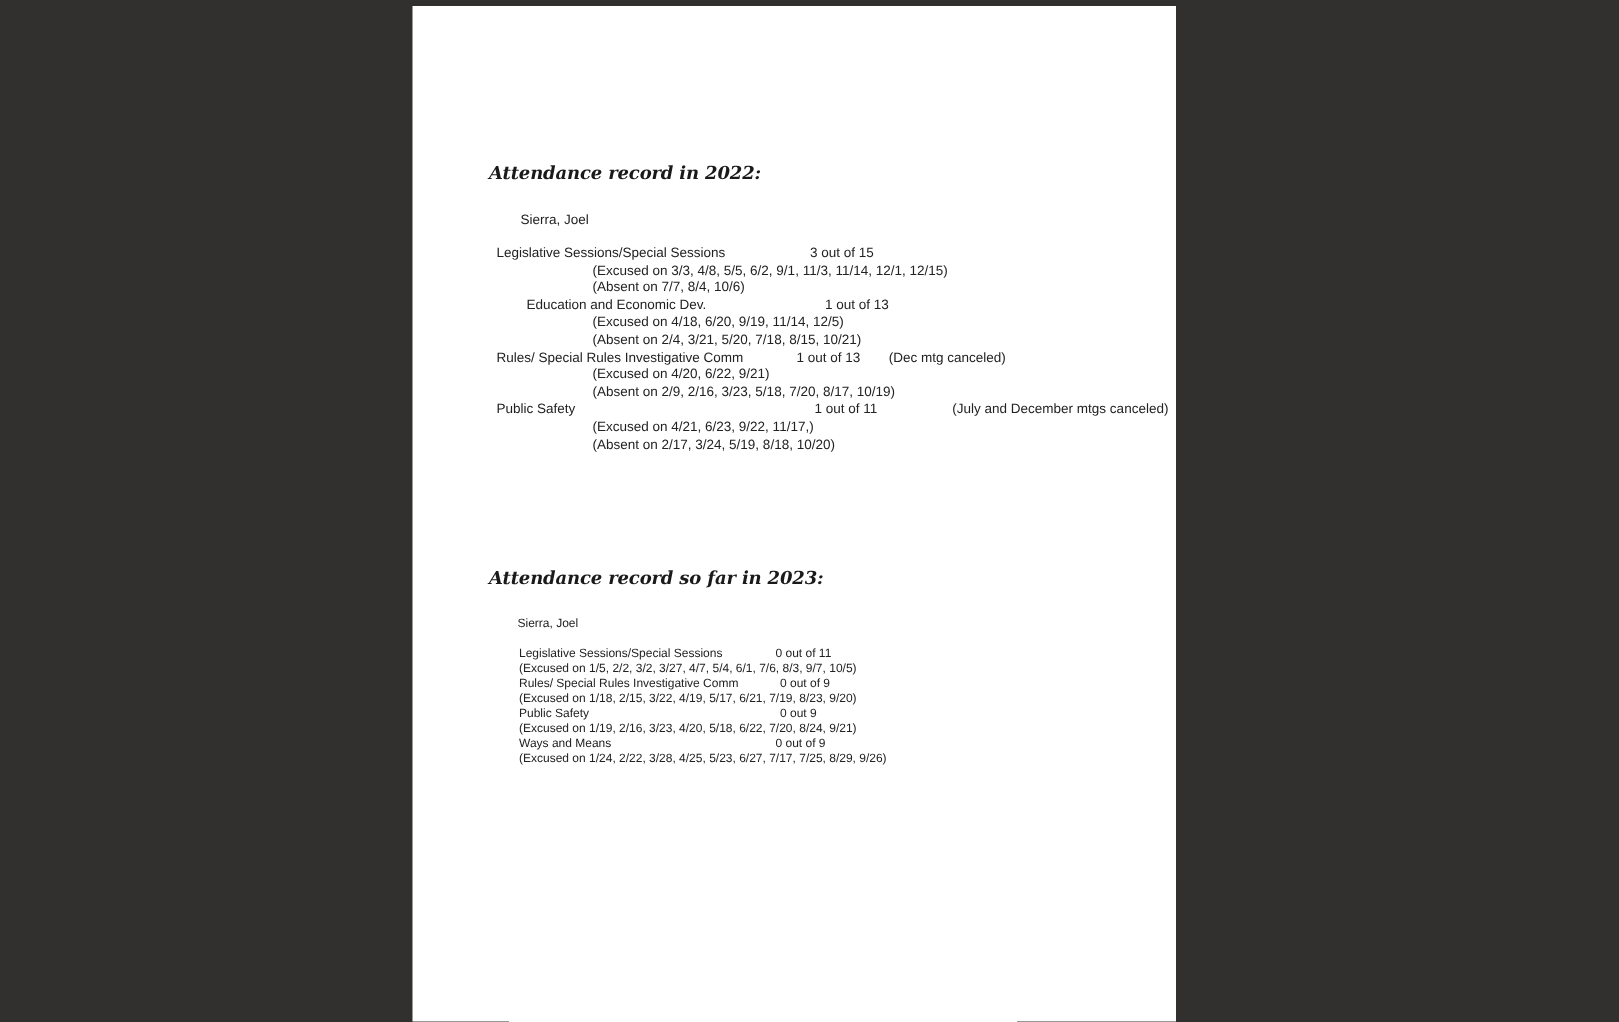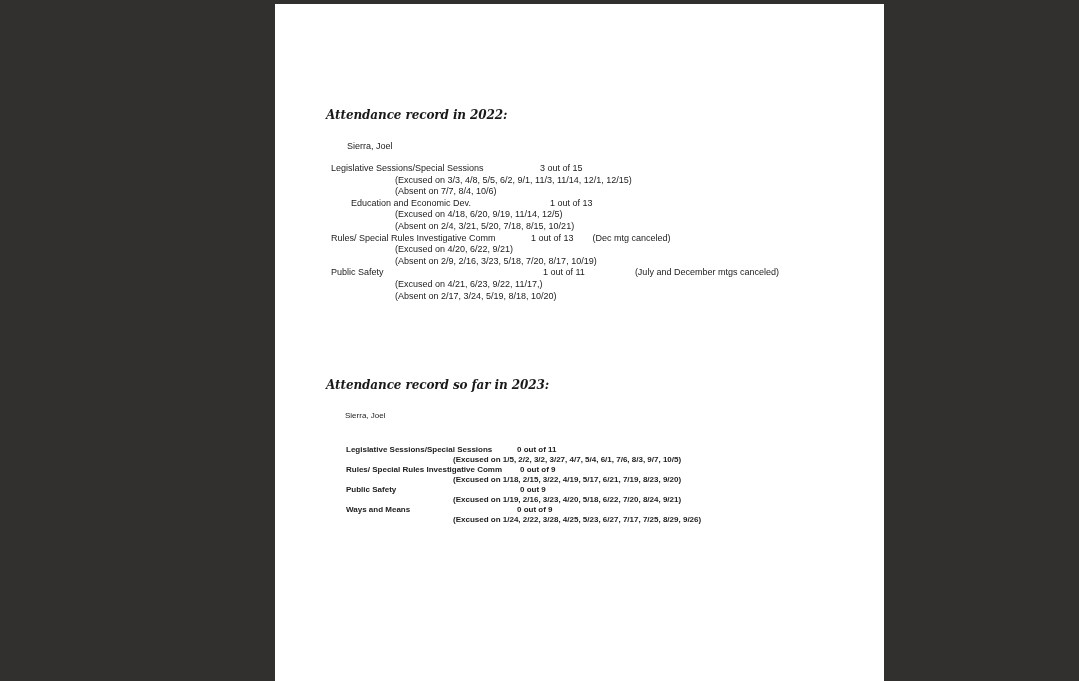--- a/index.html
+++ b/index.html
@@ -2,56 +2,56 @@
 <html><head>
 <meta charset="utf-8">
 <style>
   html,body{margin:0;padding:0;}
   body{
     width:1079px;height:681px;overflow:hidden;position:relative;
     background:#32302f;
     font-family:"Liberation Sans", sans-serif;
   }
   .paper{
-    position:absolute;left:275px;top:4px;width:609px;height:677px;
+    position:absolute;left:275px;top:4px;width:509px;height:677px;
     background:#ffffff;
   }
   .heading{
     position:absolute;left:51px;
     font-family:"DejaVu Serif", serif;
     font-weight:bold;font-style:italic;
     font-size:12px;line-height:14px;color:#1a1a1a;
     white-space:nowrap;letter-spacing:-0.1px;
   }
   .h2022{top:104px;}
   .h2023{top:374px;}
   .member{
     position:absolute;color:#222;white-space:nowrap;text-align:center;
   }
   .m2022{left:72px;top:136px;font-size:9px;line-height:12px;}
   .m2023{left:70px;top:406px;font-size:8px;line-height:11px;}
   .entries{position:absolute;color:#222;white-space:nowrap;}
   .e2022{left:56px;top:159px;font-size:9px;line-height:11.6px;}
-  .e2023{left:71px;top:441px;font-size:8px;line-height:10px;font-weight:bold;}
+  .e2023{left:71px;top:427px;font-size:8px;line-height:10px;}
   .row{white-space:nowrap;}
   .cmte{display:inline-block;vertical-align:top;}
   .count{display:inline;}
   .note{display:inline;}
   .e2022 .entry:nth-child(1) .cmte{width:209px;}
   .e2022 .entry:nth-child(2) .cmte{width:199px;padding-left:20px;}
   .e2022 .entry:nth-child(3) .cmte{width:200px;}
   .e2022 .entry:nth-child(4) .cmte{width:212px;}
   .e2022 .entry:nth-child(3) .note{margin-left:19px;}
   .e2022 .entry:nth-child(4) .note{margin-left:8px;padding-left:42px;}
   .e2023 .entry:nth-child(1) .cmte{width:171px;}
   .e2023 .entry:nth-child(2) .cmte{width:174px;}
   .e2023 .entry:nth-child(3) .cmte{width:174px;}
   .e2023 .entry:nth-child(4) .cmte{width:171px;}
   .e2022 .detail{margin-left:64px;}
-  .e2023 .detail{margin-left:107px;}
+  .e2023 .detail{}
 </style>
 </head>
 <body>
 
 <div class="stage">
   <div class="paper">
 
     <div class="heading h2022">Attendance record in 2022:</div>
     <div class="member m2022">Sierra, Joel</div>
 

